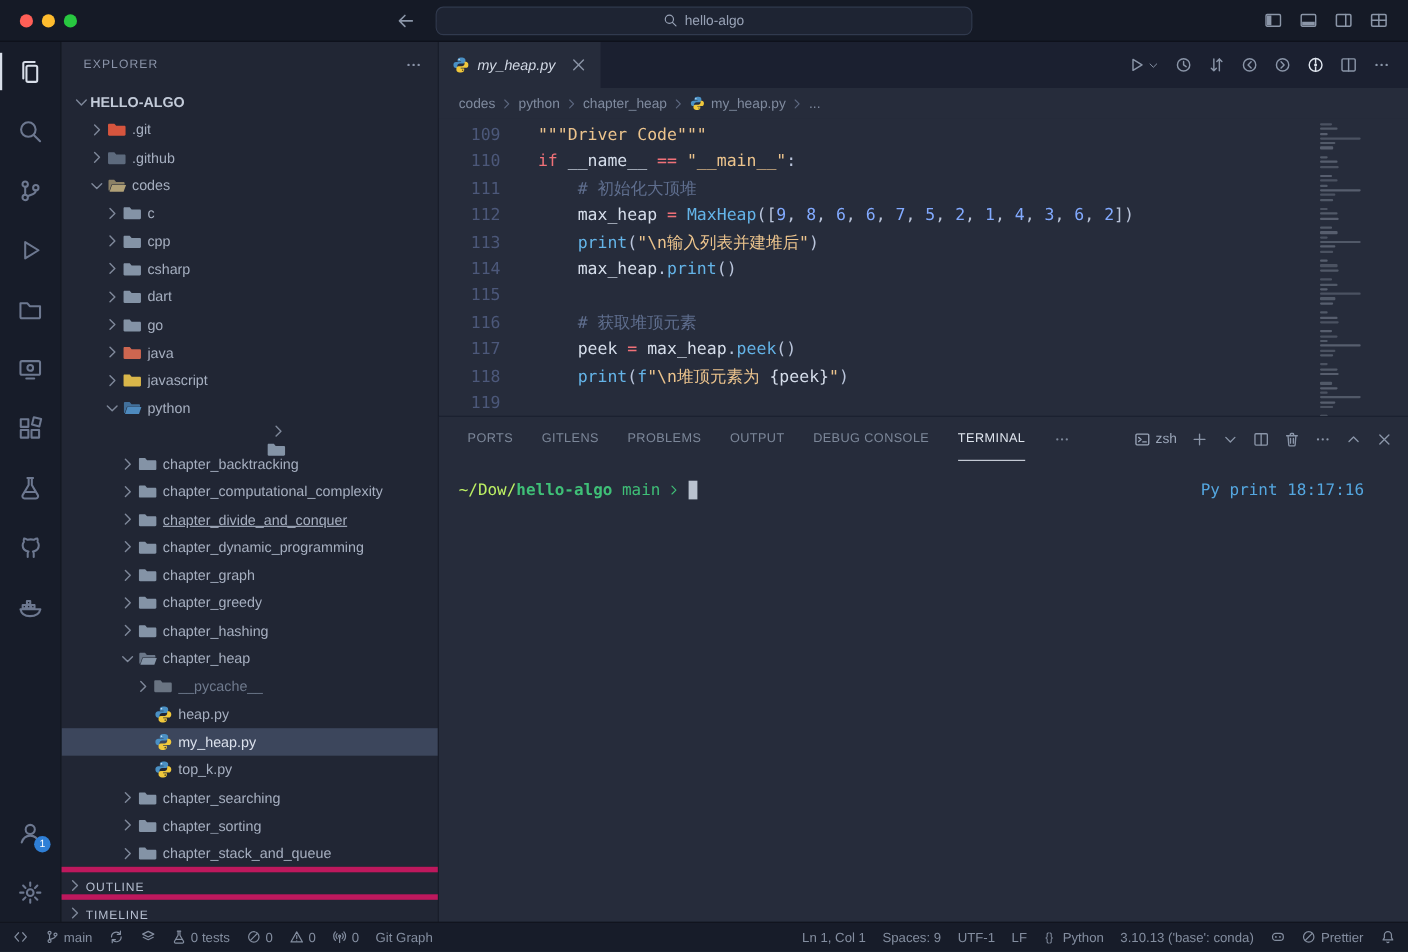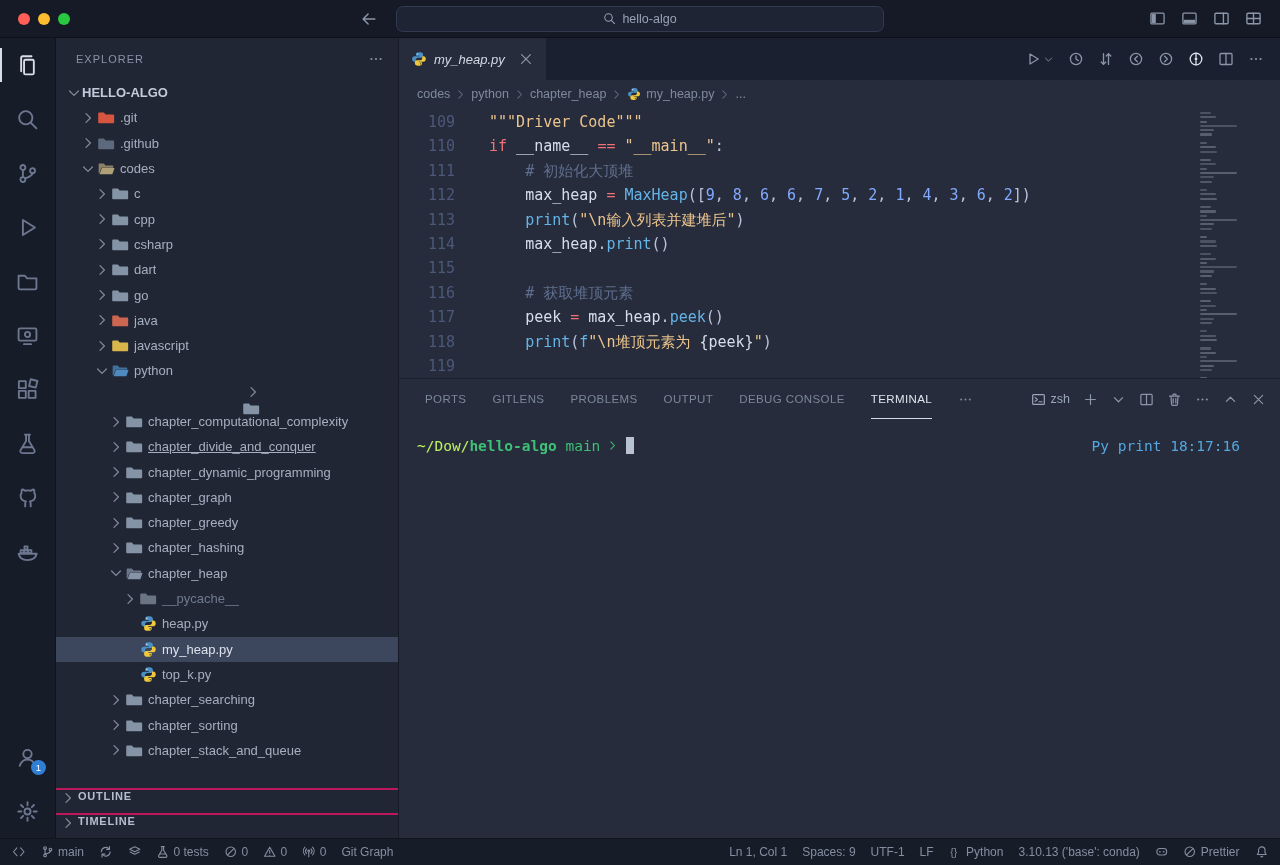--- a/index.html
+++ b/index.html
@@ -38,21 +38,21 @@
   .sidebar-header .icon{margin-left:auto;width:16px;height:16px;color:#8a93a8;}
   .tree{flex:1 1 auto;overflow:hidden;}
   .tree-row{height:25.3px;display:flex;align-items:center;font-size:13px;color:#a6afc0;cursor:pointer;white-space:nowrap;}
   .tree-row .chev{width:16px;height:16px;flex:0 0 16px;color:#7e8799;}
   .tree-row .fic{width:17px;height:17px;flex:0 0 17px;margin:0 5px 0 2px;}
   .tree-row .lbl{overflow:hidden;text-overflow:ellipsis;}
   .tree-row.root .lbl{font-weight:bold;color:#c3cbd9;}
   .tree-row.selected{background:#3c465c;color:#dbe1ec;}
   .tree-row.dim .lbl{color:#6f7a8d;}
   .bottom-sections{flex:0 0 auto;}
-  .section-row{height:25px;display:flex;align-items:flex-start;border-top:2px solid #be185d;padding-left:4px;font-size:11px;font-weight:bold;letter-spacing:.8px;color:#b6bfd0;cursor:pointer;}
+  .section-row{height:25px;display:flex;align-items:flex-end;border-top:5px solid #be185d;padding-left:4px;font-size:11px;font-weight:normal;letter-spacing:.8px;color:#b6bfd0;cursor:pointer;}
   .section-row .chev{width:16px;height:16px;color:#7e8799;margin-right:2px;}
 
   
   .editor-region{flex:1 1 auto;display:flex;flex-direction:column;min-width:0;background:#262c3b;}
   .tabbar{height:42px;flex:0 0 42px;background:#1b2030;display:flex;align-items:stretch;}
   .tab{display:flex;align-items:center;gap:7px;padding:0 12px;background:#262c3b;color:#d3dae6;font-size:13px;cursor:pointer;}
   .tab .tab-label{font-style:italic;}
   .tab .icon{width:16px;height:16px;}
   .tab-close{width:16px;height:16px;color:#8a94a6;margin-left:6px;}
   .editor-actions{margin-left:auto;display:flex;align-items:center;gap:14px;padding-right:16px;color:#8a95a8;}
@@ -450,20 +450,33 @@
               <svg viewBox="0 0 16 16" fill="none" stroke="currentColor" stroke-width="1.3" stroke-linecap="round" stroke-linejoin="round">
                 <path d="M6 3.6L10.4 8 6 12.4"></path>
               </svg>
             </span>
             <span class="icon fic" style="color: rgb(132, 147, 166);">
               <svg viewBox="0 0 16 16">
                 <path fill="currentColor" d="M1.2 3.2h4.4l1.6 1.9h7c.55 0 1 .45 1 1v6.4c0 .55-.45 1-1 1H1.2c-.55 0-1-.45-1-1V4.2c0-.55.45-1 1-1z"></path>
               </svg>
             </span>
             <span class="lbl">chapter_array_and_linkedlist</span>
+          </div>
+          <div class="tree-row" style="padding-left: 52px;">
+            <span class="icon chev">
+              <svg viewBox="0 0 16 16" fill="none" stroke="currentColor" stroke-width="1.3" stroke-linecap="round" stroke-linejoin="round">
+                <path d="M6 3.6L10.4 8 6 12.4"></path>
+              </svg>
+            </span>
+            <span class="icon fic" style="color: rgb(132, 147, 166);">
+              <svg viewBox="0 0 16 16">
+                <path fill="currentColor" d="M1.2 3.2h4.4l1.6 1.9h7c.55 0 1 .45 1 1v6.4c0 .55-.45 1-1 1H1.2c-.55 0-1-.45-1-1V4.2c0-.55.45-1 1-1z"></path>
+              </svg>
+            </span>
+            <span class="lbl">chapter_backtracking</span>
           </div>
           <div class="tree-row" style="padding-left: 52px;">
             <span class="icon chev">
               <svg viewBox="0 0 16 16" fill="none" stroke="currentColor" stroke-width="1.3" stroke-linecap="round" stroke-linejoin="round">
                 <path d="M6 3.6L10.4 8 6 12.4"></path>
               </svg>
             </span>
             <span class="icon fic" style="color: rgb(132, 147, 166);">
               <svg viewBox="0 0 16 16">
                 <path fill="currentColor" d="M1.2 3.2h4.4l1.6 1.9h7c.55 0 1 .45 1 1v6.4c0 .55-.45 1-1 1H1.2c-.55 0-1-.45-1-1V4.2c0-.55.45-1 1-1z"></path>

